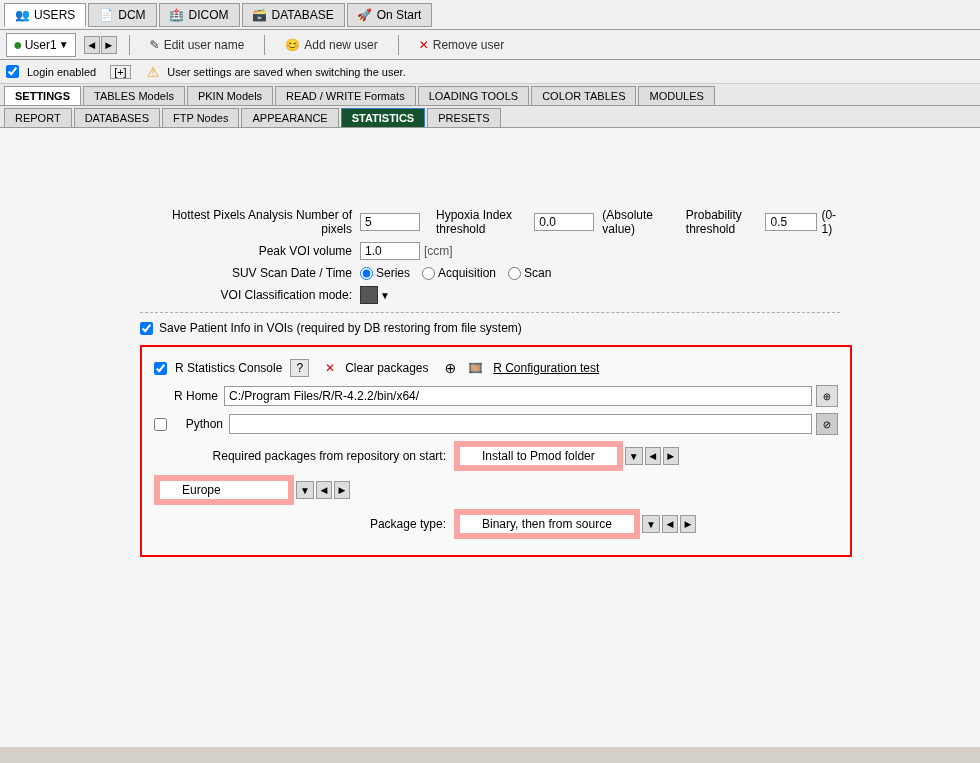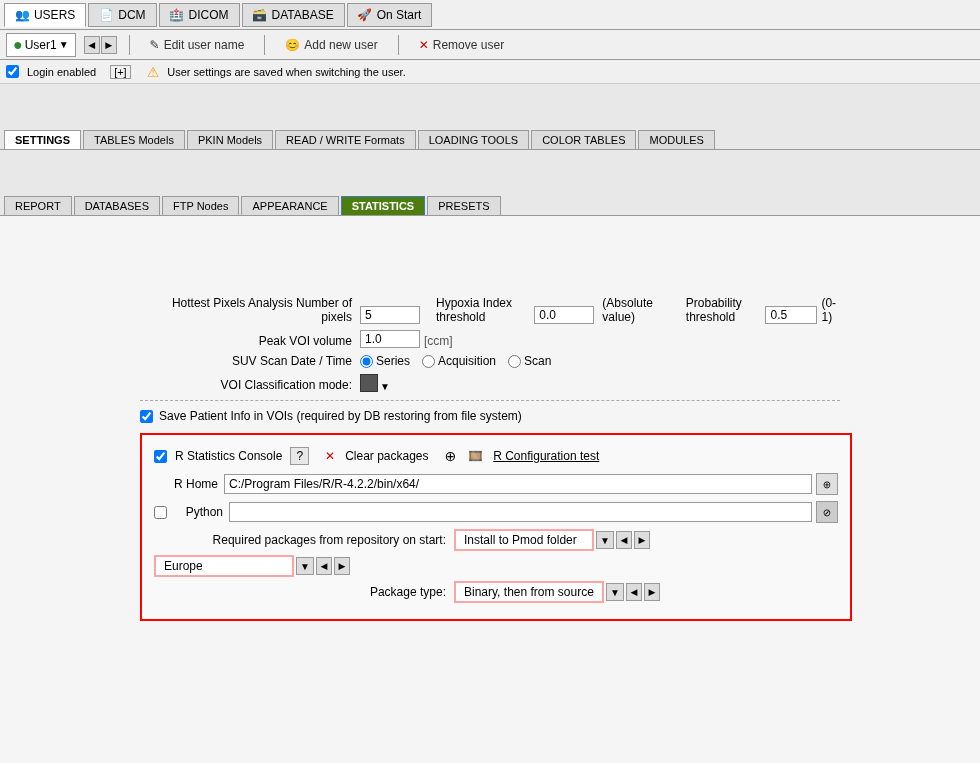--- a/index.html
+++ b/index.html
@@ -38,35 +38,35 @@
       border-bottom: 1px solid #ccc; padding: 3px 6px; height: 24px; gap: 8px; font-size: 11px;
     }
     .warning-icon { color: #f0a000; font-size: 14px; }
 
     
     .tab-bar {
       display: flex; background: #e8e8e8; border-bottom: 1px solid #999; padding: 2px 4px 0;
     }
     .tab-item {
       padding: 3px 10px; border: 1px solid #999; border-bottom: none;
-      background: #ddd; cursor: pointer; margin-right: 2px; font-size: 11px; margin-top: 44px;
+      background: #ddd; cursor: pointer; margin-right: 2px; font-size: 11px;
     }
     .tab-item.active { background: #fff; font-weight: bold; }
-    .tab-item.active-blue { background: #4d7c0f; color: white; font-weight: bold; border-color: #3a7ac9; }
+    .tab-item.active-blue { background: #14532d; color: white; font-weight: bold; border-color: #3a7ac9; }
 
     
     .main-content {
       background: #f5f5f5; padding: 20px;
       height: calc(763px - 30px - 30px - 24px - 30px - 30px);
       overflow: auto;
     }
 
     
     .form-section { margin: 60px auto 20px; width: 700px; }
-    .form-row { display: flex; align-items: flex-end; margin-bottom: 6px; font-size: 12px; }
+    .form-row { display: flex; align-items: center; margin-bottom: 6px; font-size: 12px; }
     .form-label { text-align: right; min-width: 220px; padding-right: 8px; }
     .form-input {
       border: 1px solid #999; padding: 1px 4px; font-size: 12px; background: white;
     }
     .form-unit { margin-left: 4px; color: #555; }
     .radio-group { display: flex; gap: 12px; align-items: center; }
     .radio-item { display: flex; align-items: center; gap: 3px; cursor: pointer; }
     .dropdown-arrow { cursor: pointer; font-size: 10px; margin-left: 2px; }
 
     
@@ -83,21 +83,21 @@
     .r-input-long {
       flex: 1; border: 1px solid #999; padding: 2px 4px; font-size: 12px; background: white;
     }
     .r-btn { 
       width: 22px; height: 22px; display: inline-flex; align-items: center; justify-content: center;
       border: 1px solid #999; background: #e0e0e0; cursor: pointer; font-size: 10px;
     }
     .r-combo-row { display: flex; align-items: center; margin-bottom: 4px; font-size: 12px; }
     .r-combo-label { min-width: 300px; text-align: right; padding-right: 8px; }
     .r-combo-value { display: flex; align-items: center; gap: 2px; }
-    .combo-text { border: 2px solid #fca5a5; background: white; padding: 2px 8px; min-width: 140px; font-size: 12px; }
+    .combo-text { border: 6px solid #fca5a5; background: white; padding: 2px 22px; min-width: 140px; font-size: 12px; }
     .nav-btn { 
       width: 16px; height: 18px; display: inline-flex; align-items: center; justify-content: center;
       border: 1px solid #999; background: #ddd; cursor: pointer; font-size: 9px;
     }
     .drop-arrow-btn {
       width: 18px; height: 18px; border: 1px solid #999; background: #ddd;
       cursor: pointer; display: inline-flex; align-items: center; justify-content: center; font-size: 10px;
     }
 
     

